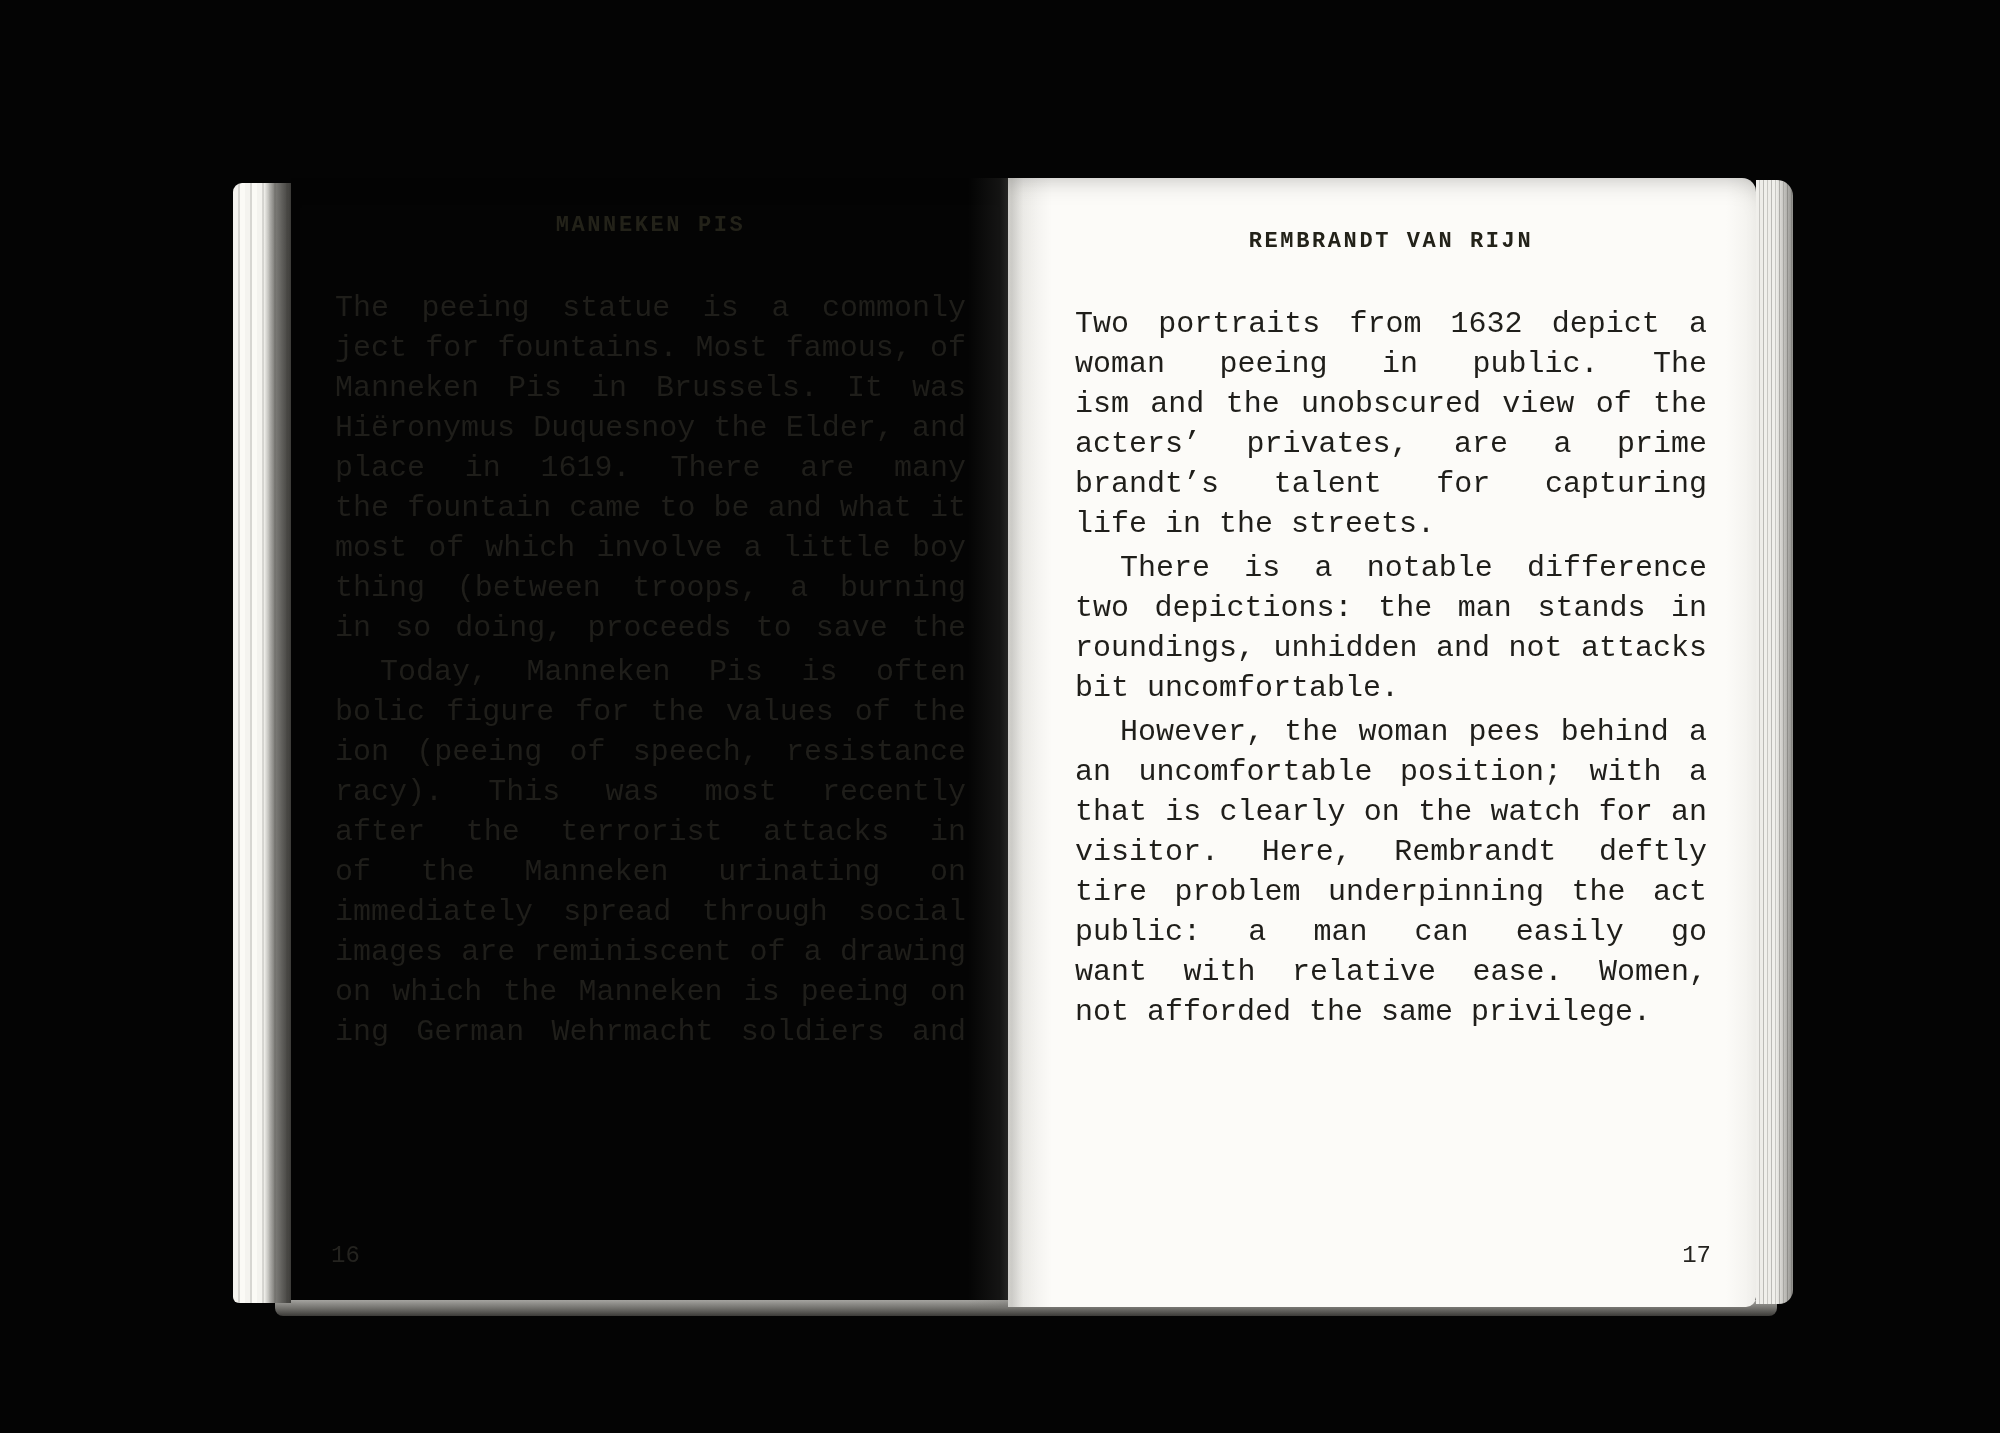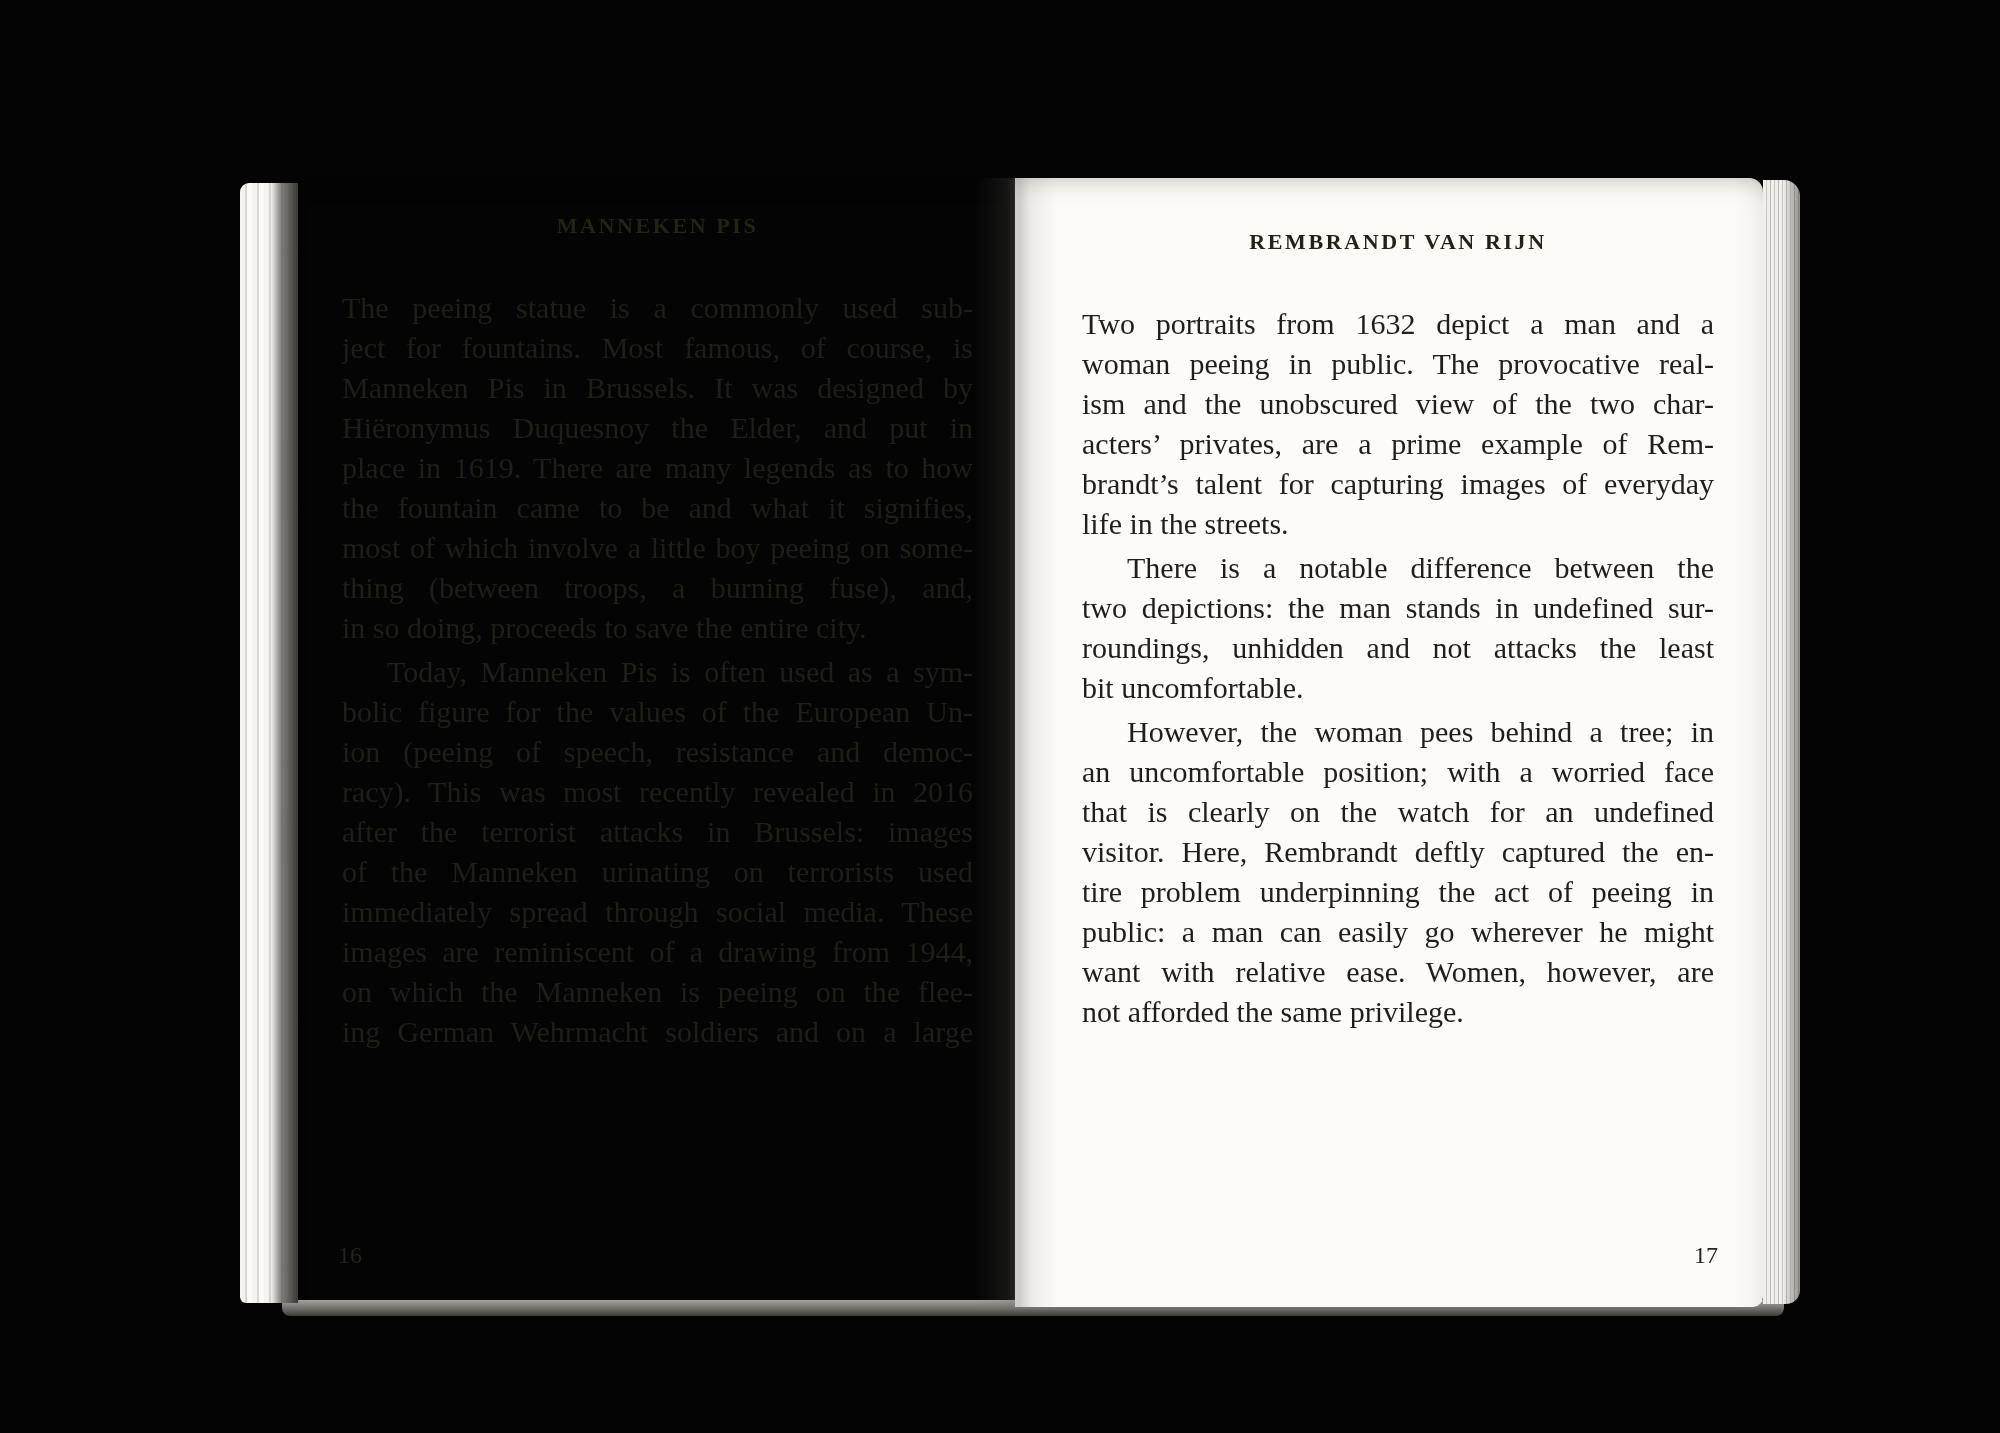--- a/index.html
+++ b/index.html
@@ -1,21 +1,21 @@
 <!DOCTYPE html>
 <html><head>
 <meta charset="utf-8">
 <style>
   html, body { margin:0; padding:0; background:#000; }
   .scene {
     position:relative; width:2000px; height:1433px;
     background:#040404; overflow:hidden;
     font-family:"Liberation Serif", serif;
   }
-  .book { position:absolute; left:240px; top:178px; width:1468px; height:1140px; }
+  .book { position:absolute; left:233px; top:178px; width:1468px; height:1140px;font-family:Liberation Mono, monospace; }
 
   
   .edge-left {
     position:absolute; left:0; top:5px; width:58px; height:1120px;
     border-radius:9px 0 0 6px;
     background:
       linear-gradient(to right, rgba(25,25,22,0) 0%, rgba(25,25,22,0) 52%,
         rgba(92,91,87,0.78) 72%, rgba(47,46,43,0.94) 100%),
       radial-gradient(10px 55px at 48px 295px, rgba(240,240,235,0.55), rgba(240,240,235,0) 70%),
       radial-gradient(10px 45px at 50px 655px, rgba(240,240,235,0.45), rgba(240,240,235,0) 70%),

